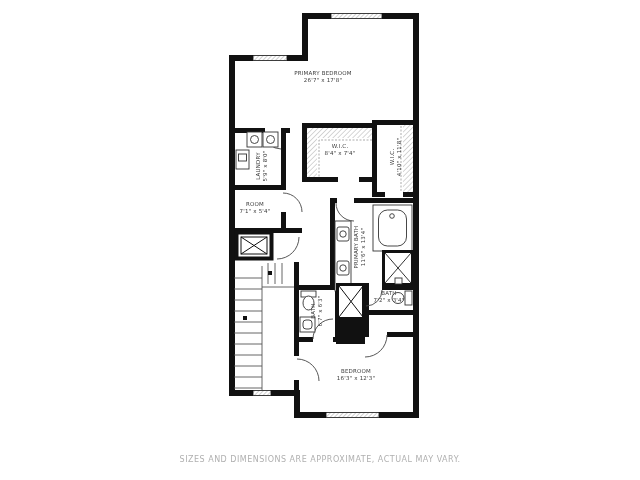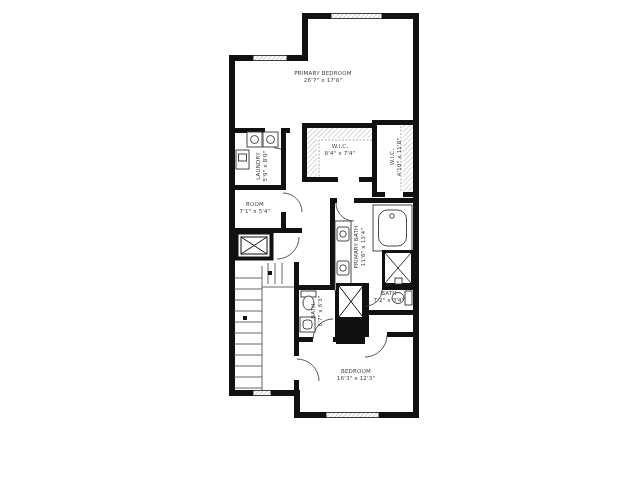--- a/index.html
+++ b/index.html
@@ -201,14 +201,15 @@
 </div>
 <div class="lbl" style="left:389px;top:297px">
   <div class="nm">BATH</div>
   <div class="dm">7'2" x 3'4"</div>
 </div>
 <div class="lbl" style="left:356px;top:375px">
   <div class="nm">BEDROOM</div>
   <div class="dm">16'3" x 12'3"</div>
 </div>
 
+<div class="disclaimer">SIZES AND DIMENSIONS ARE APPROXIMATE, ACTUAL MAY VARY.</div>
 
 </div>
 
 </body></html>

